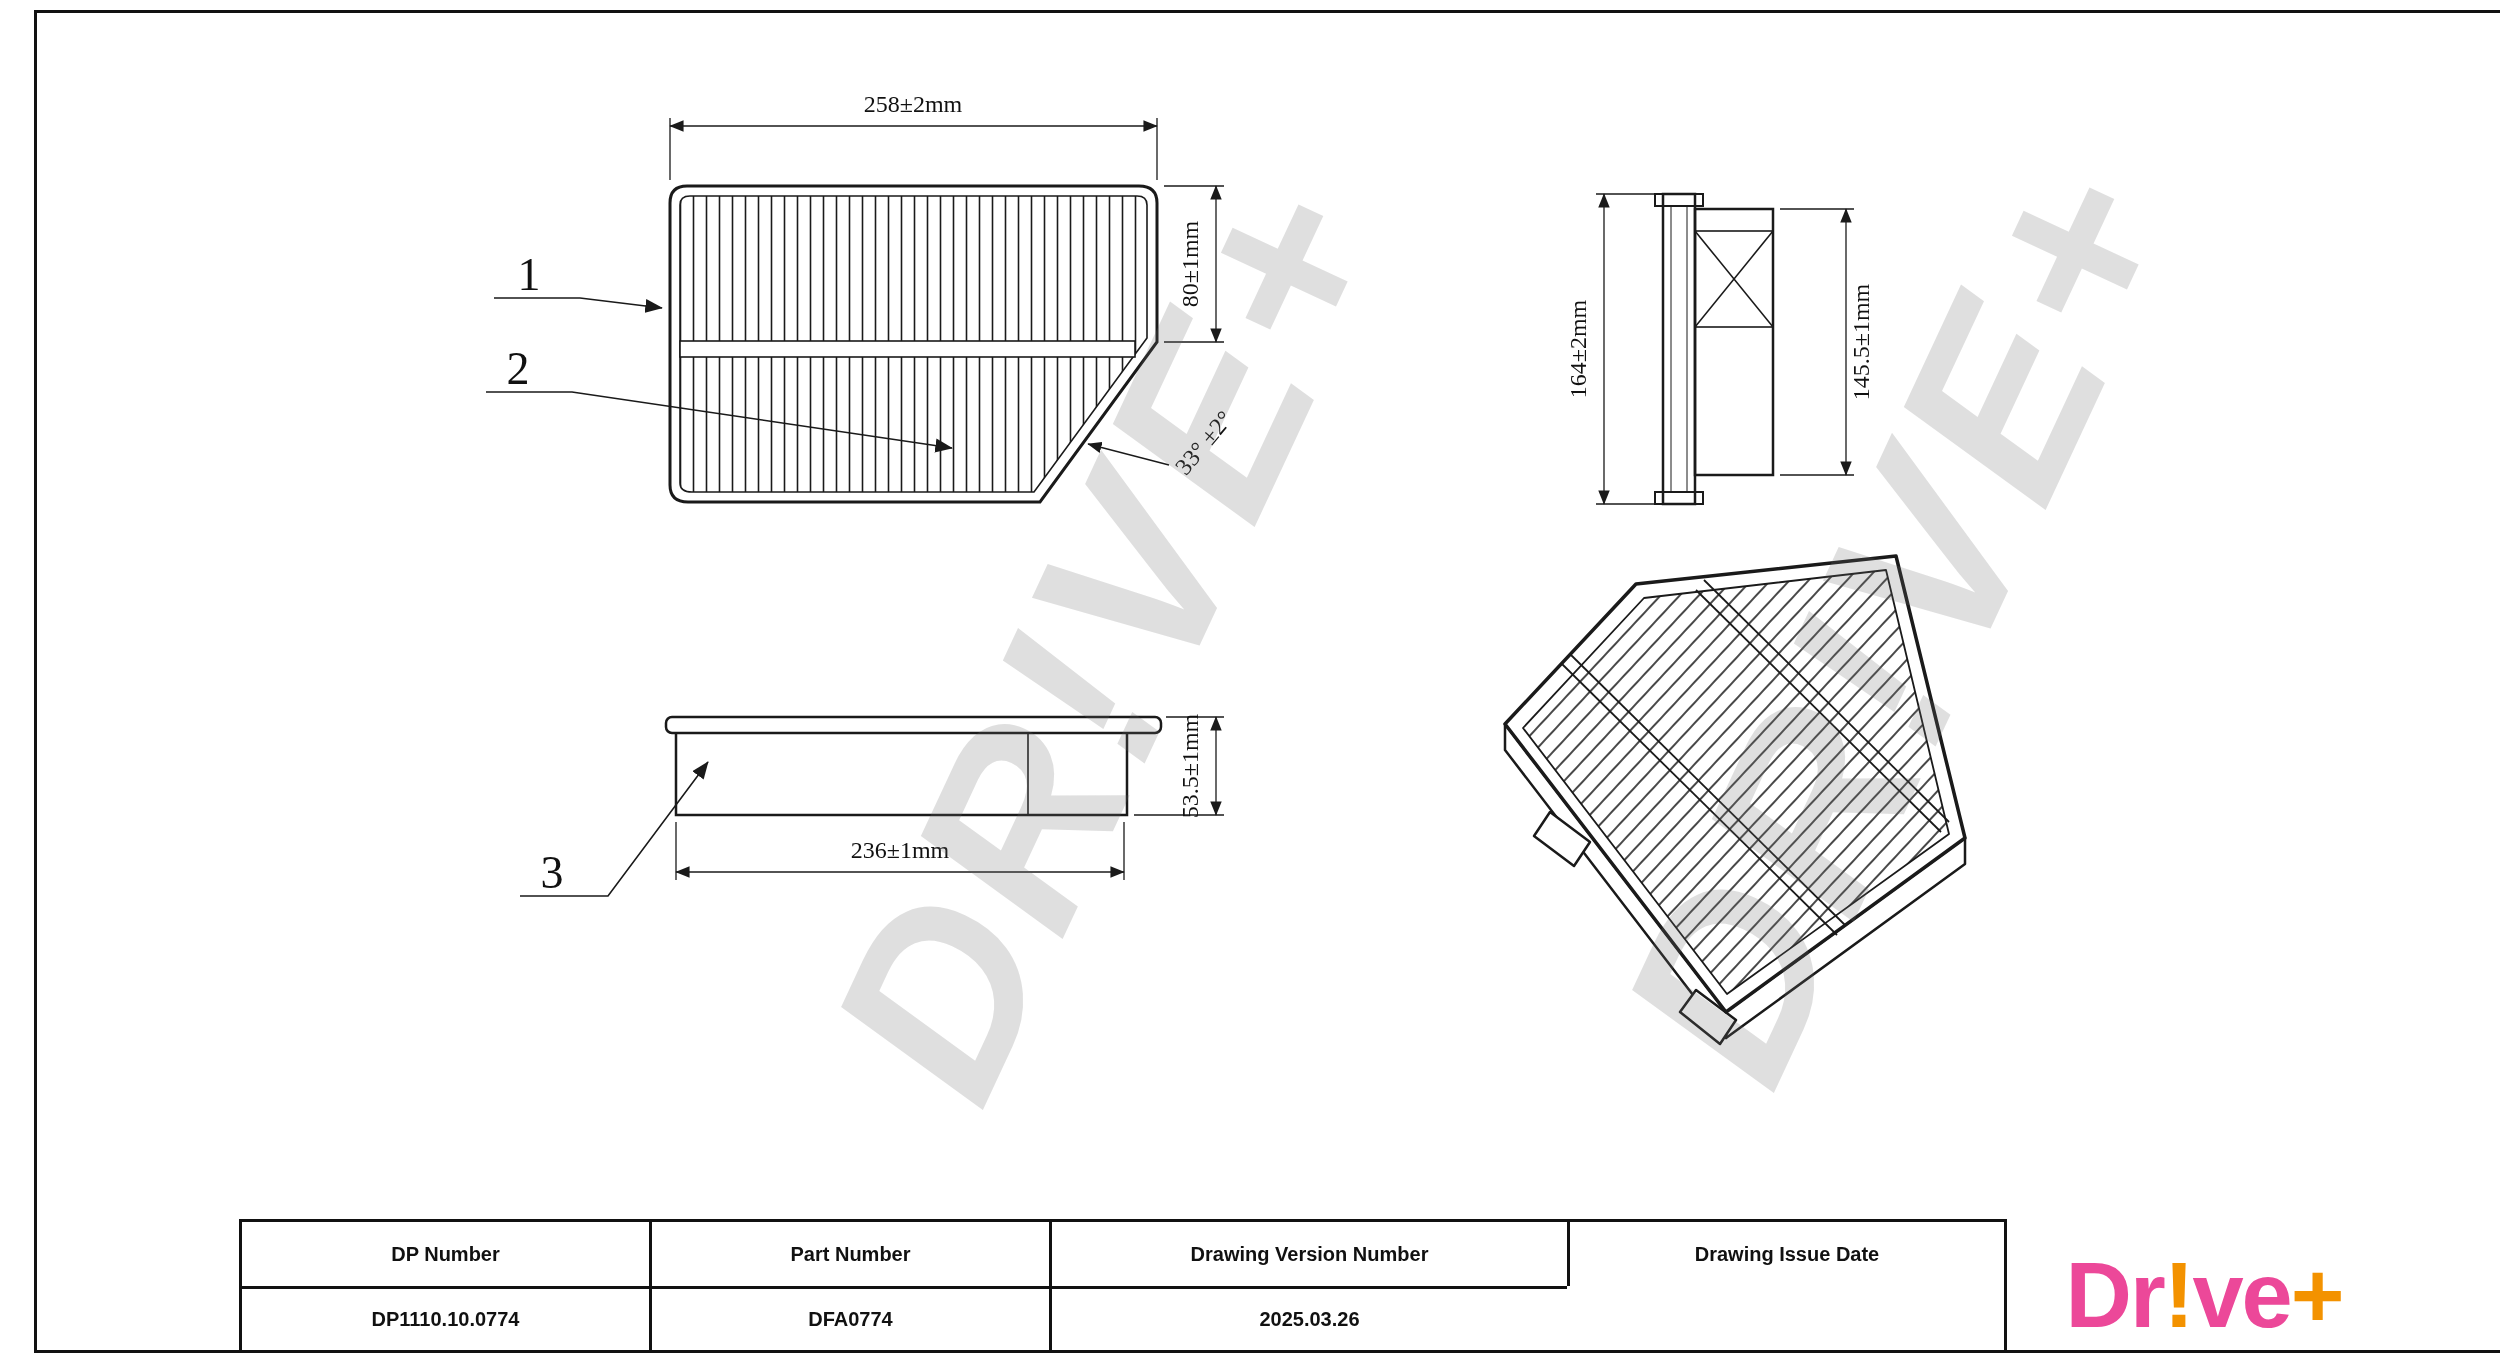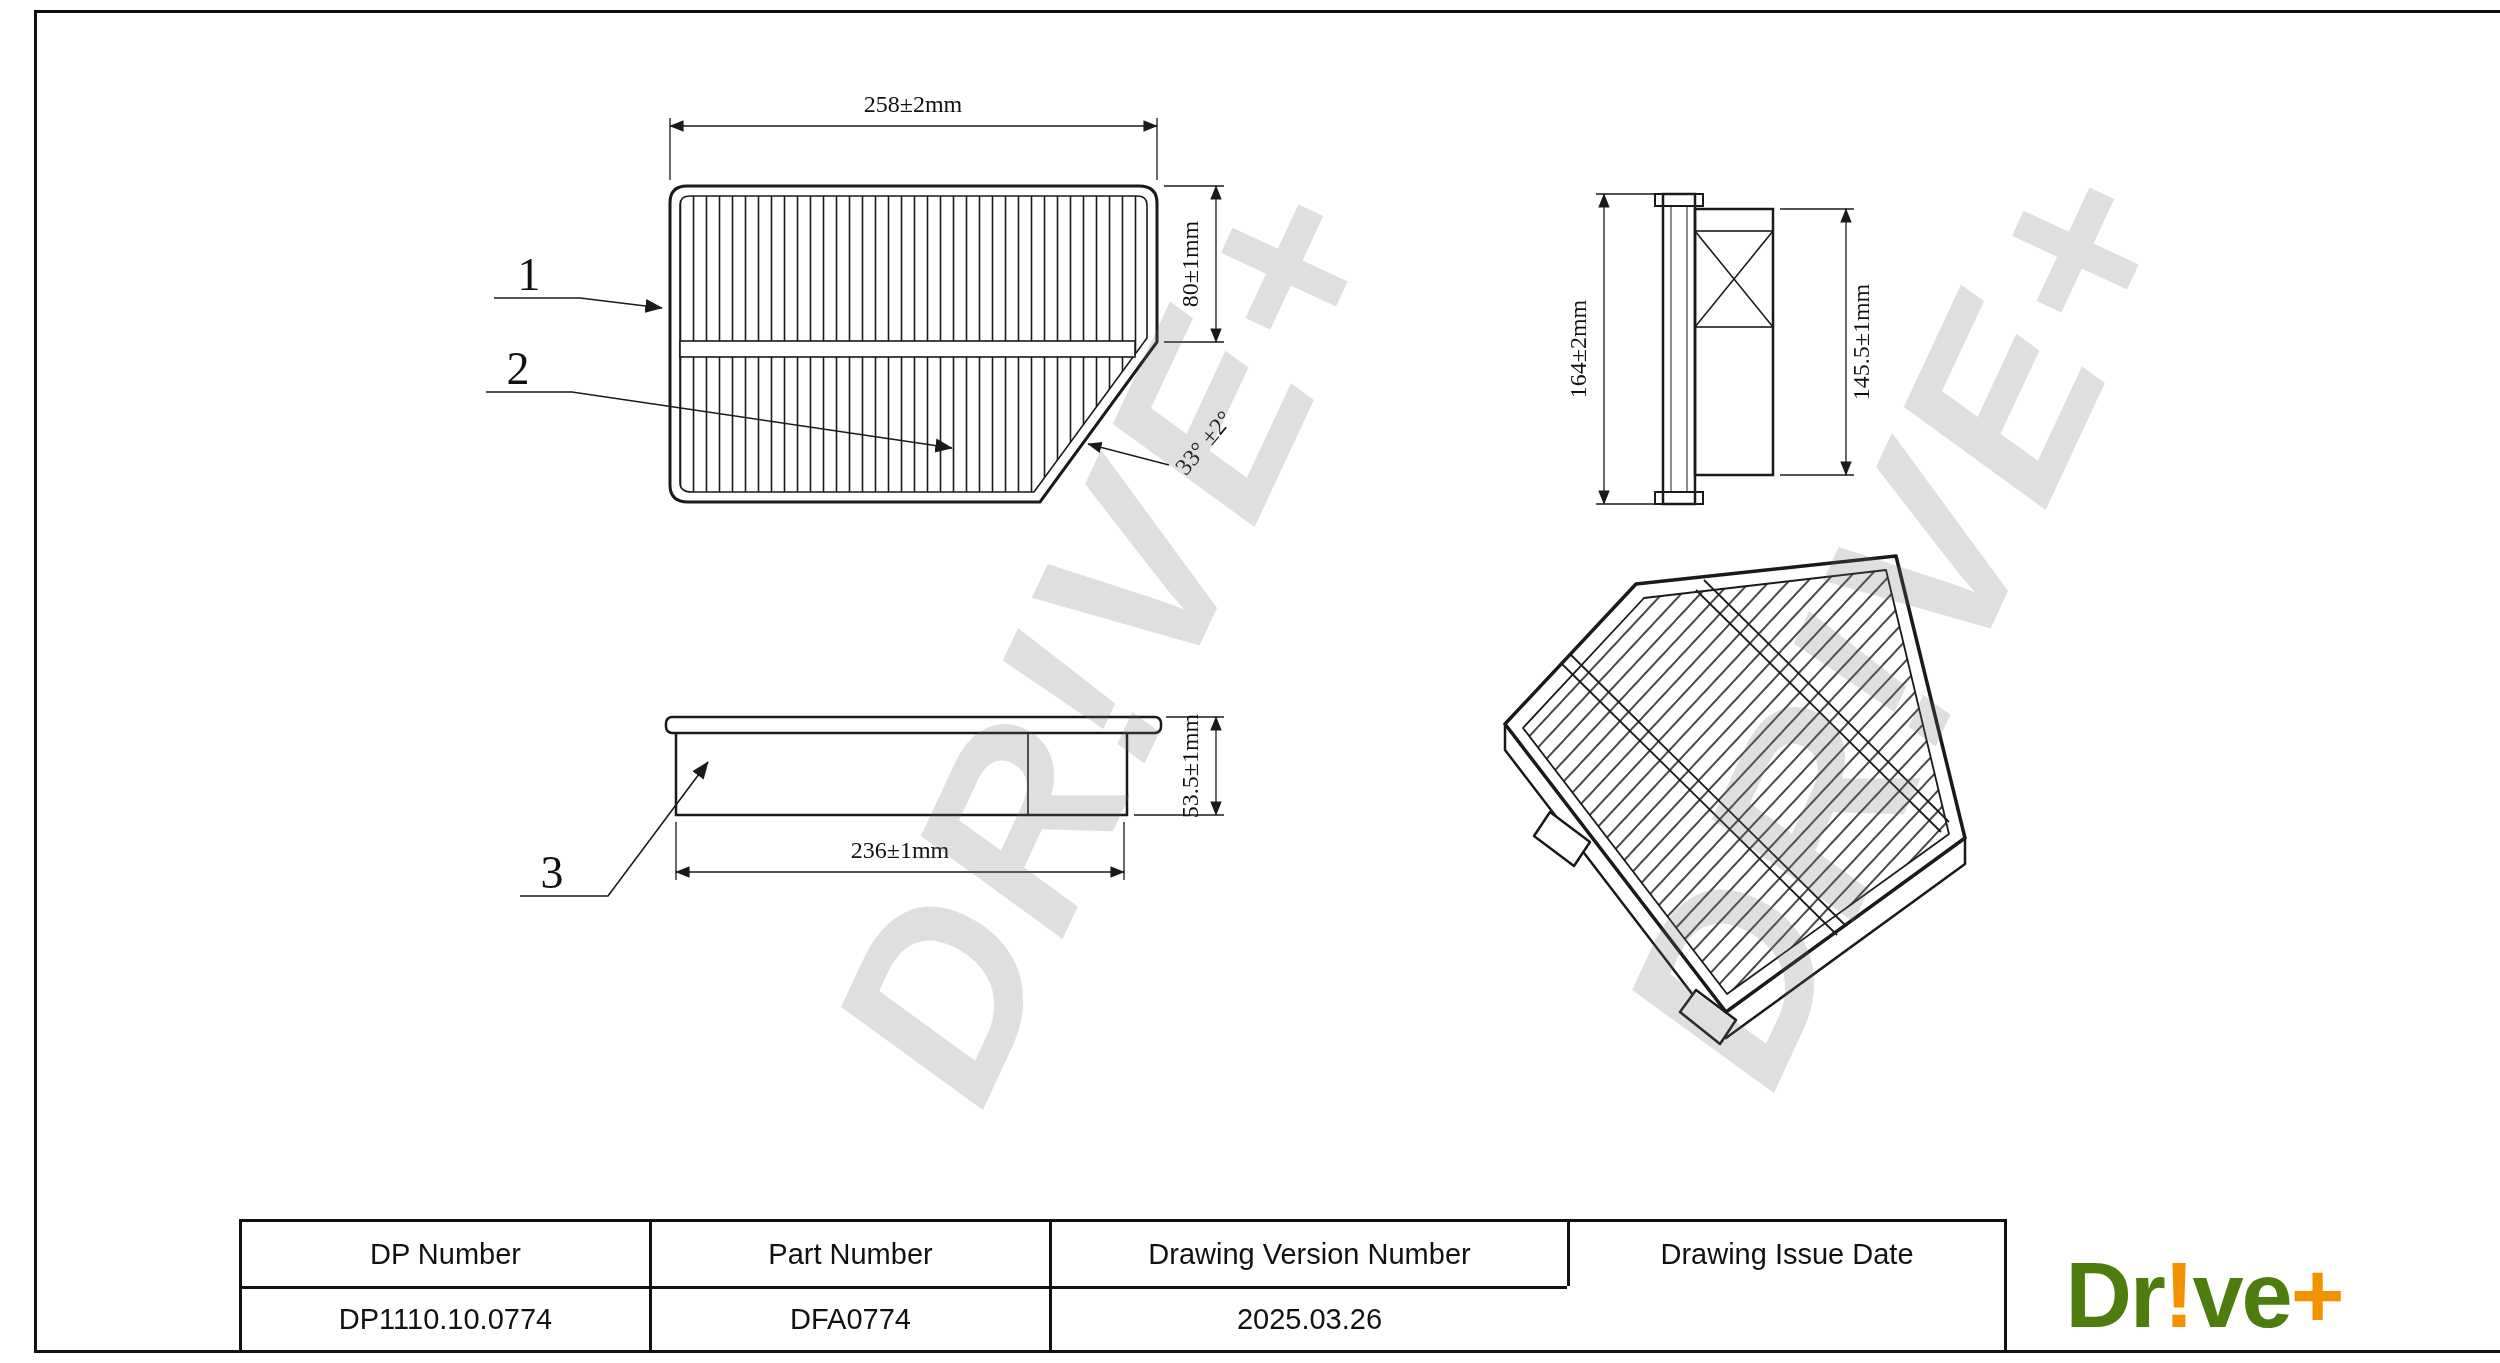--- a/index.html
+++ b/index.html
@@ -12,27 +12,27 @@
   .wm{position:absolute;font-weight:bold;font-style:italic;font-size:250px;letter-spacing:8px;
       color:rgba(110,110,110,0.22);white-space:nowrap;pointer-events:none;
       transform:translate(-50%,-50%) rotate(-65deg);z-index:3;}
   .wm1{left:1084px;top:637px;}
   .wm2{left:1875px;top:620px;}
   .info-table{position:absolute;left:215px;bottom:10px;z-index:4;background:#fff;
       display:grid;grid-template-columns:407px 400px 518px 437px;grid-auto-rows:64px;
       border:3px solid #111;}
   .cell{display:flex;align-items:center;justify-content:center;
       border-left:3px solid #111;border-top:3px solid #111;
-      font-weight:normal;font-size:29px;}
+      font-weight:bold;font-size:20px;}
   .cell:nth-child(4n+1){border-left:none;}
   .cell:nth-child(-n+4){border-top:none;}
   .logo{position:absolute;left:2005px;top:1240px;width:350px;height:110px;z-index:4;
       display:flex;align-items:center;justify-content:center;
       font-weight:bold;font-size:92px;letter-spacing:-2px;}
-  .logo .lg{color:#4d7c0f;}
+  .logo .lg{color:#ec4899;}
   .logo .lo{color:#f39200;}
 </style>
 </head>
 <body>
 
 <div class="page">
   <div class="frame"></div>
 
   <svg class="drawing" width="2500" height="1215" viewBox="0 0 2500 1215">
     <defs>

